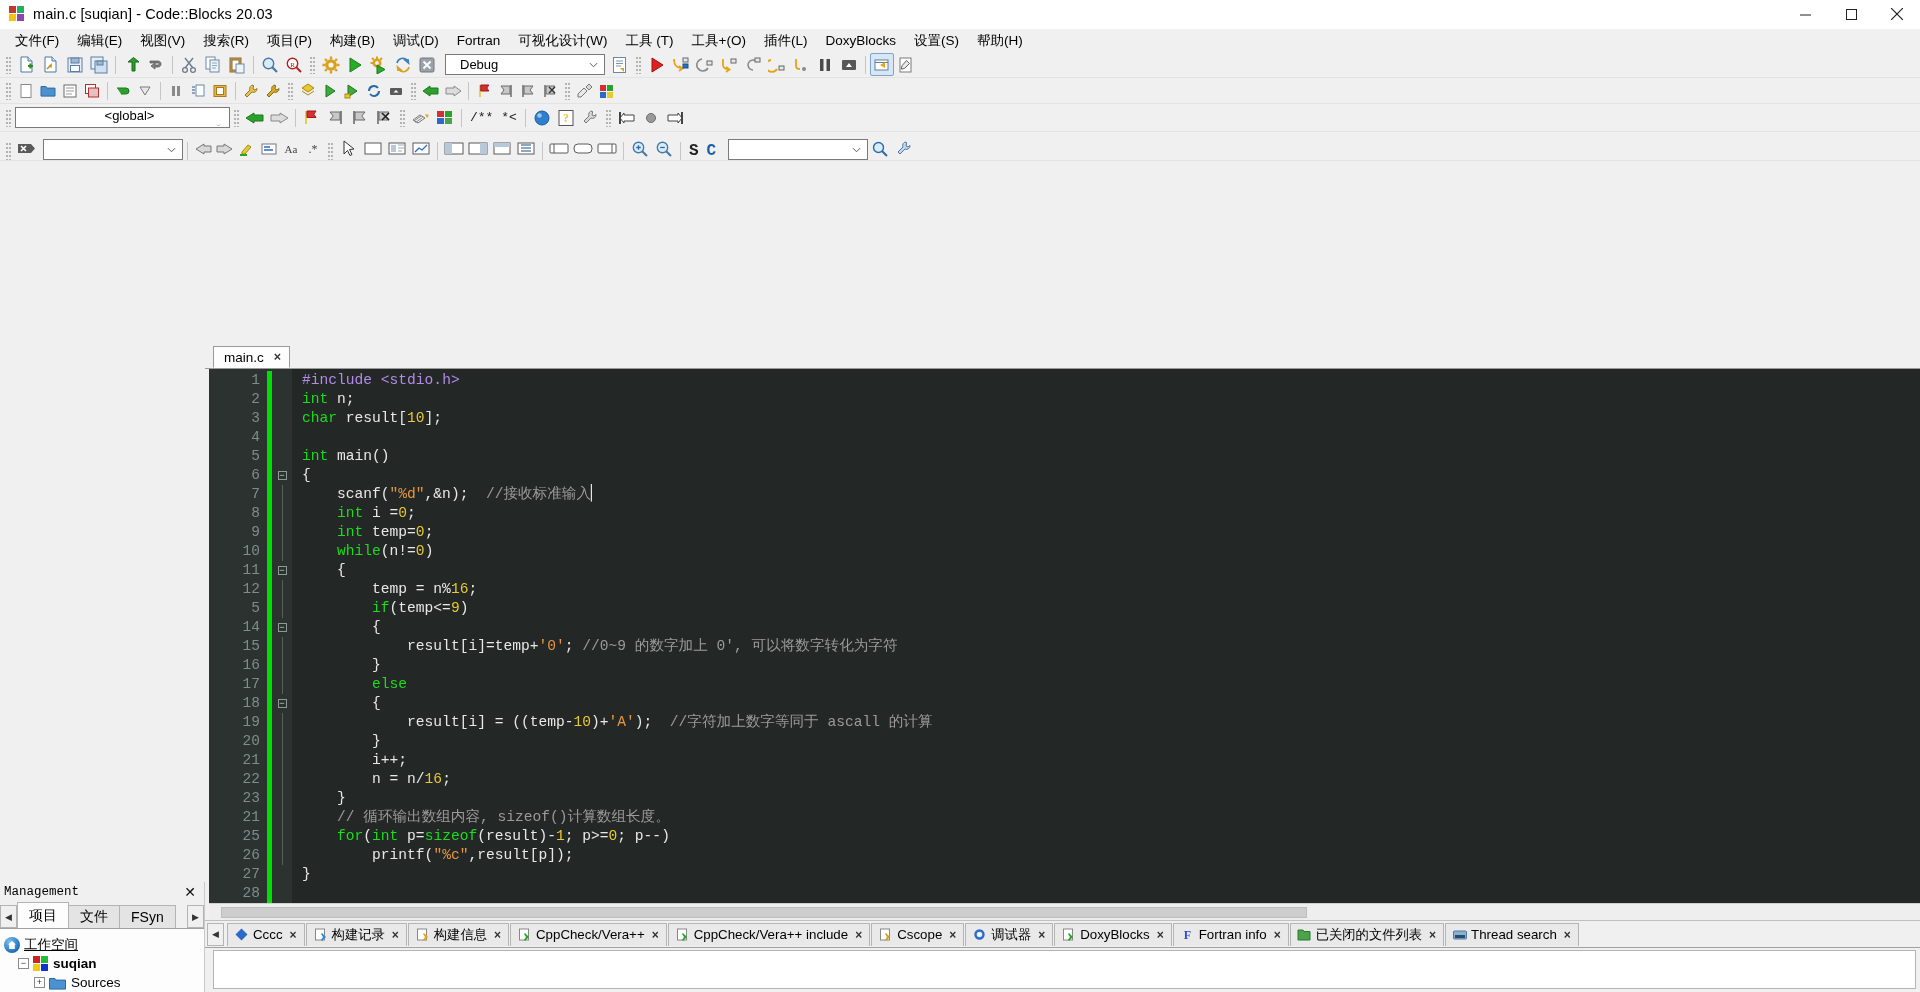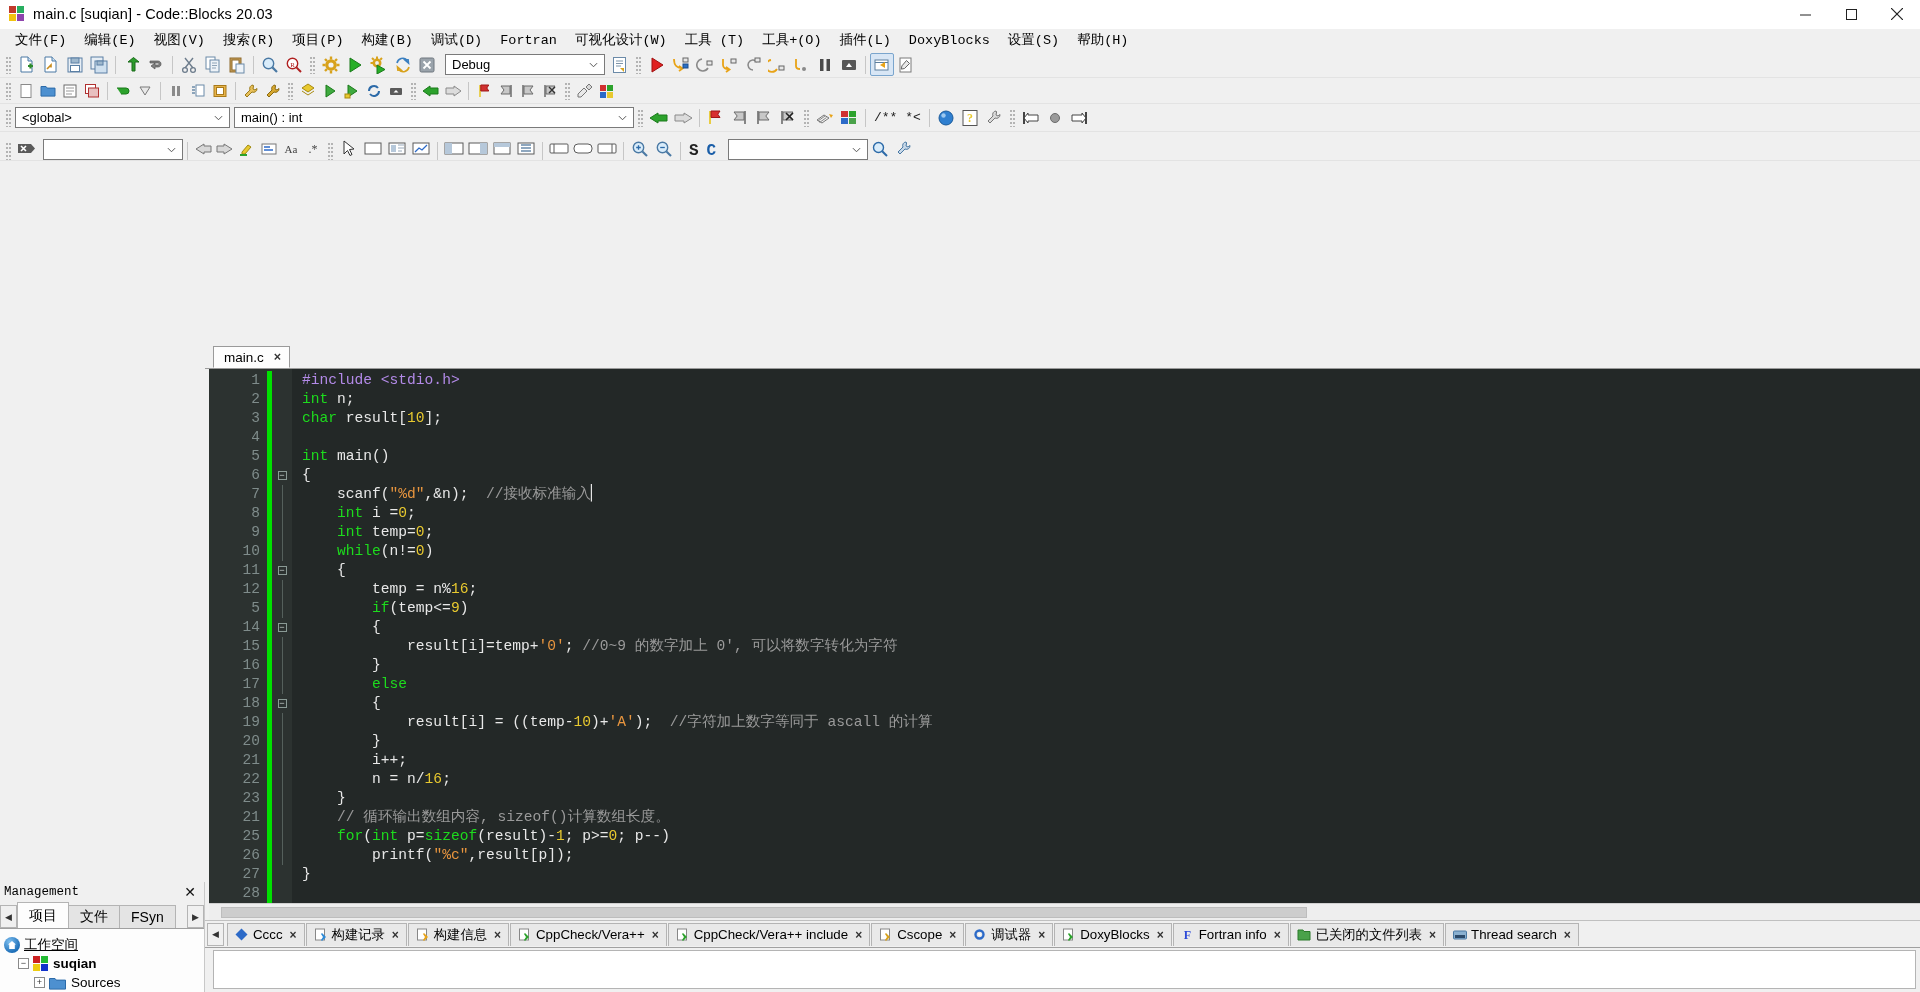--- a/index.html
+++ b/index.html
@@ -56,21 +56,20 @@
     background: #f0f0f0;
     display: flex; align-items: center;
     padding-left: 6px;
     font-size: 13.5px; color: #000;
     white-space: nowrap;
   }
   .menu-item {
     padding: 2px 9px 3px 9px;
     line-height: 17px;
     cursor: default;
-    font-family: Liberation Mono, monospace;
   }
 
   
   .toolbar-row {
     background: #f0f0f0;
     display: flex; align-items: center;
     border-bottom: 1px solid #e3e3e3;
     padding-left: 2px;
   }
   .tbrow1 { height: 26px; flex: 0 0 26px; }
@@ -103,21 +102,21 @@
     border-radius: 2px;
   }
 
   
   .combo {
     height: 21px;
     background: #fff;
     border: 1px solid #7a7a7a;
     display: flex; align-items: center;
     font-size: 13px; color: #000;
-    padding-left: 6px;
+    padding-left: 14px;
     position: relative;
   }
   .combo .caret {
     margin-left: auto; margin-right: 6px;
     width: 9px; height: 9px;
   }
 
   .txtbtn {
     font-family: "Liberation Mono", monospace;
     font-size: 13px; color: #222;
@@ -774,28 +773,22 @@
           <rect x="1" y="2" width="6" height="6" fill="#d03030"></rect>
           <rect x="8" y="2" width="6" height="6" fill="#2ca22c"></rect>
           <rect x="1" y="9" width="6" height="6" fill="#2c6ac8"></rect>
           <rect x="8" y="9" width="6" height="6" fill="#e8c92f"></rect>
         </svg>
     </div>
   </div>
 
   <div class="toolbar-row tbrow3">
     <div class="grip"></div>
-    <div class="combo" style="width:215px;">
+    <div class="combo" style="width:215px;flex-direction:column;">
       <span>&lt;global&gt;</span>
-      <svg class="caret" viewBox="0 0 10 10">
-          <path d="M1 3.5L5 7.5 9 3.5" fill="none" stroke="#555" stroke-width="1.1"></path>
-        </svg>
-    </div>
-    <div class="combo" style="width:400px; margin-left:4px;">
-      <span>main() : int</span>
       <svg class="caret" viewBox="0 0 10 10">
           <path d="M1 3.5L5 7.5 9 3.5" fill="none" stroke="#555" stroke-width="1.1"></path>
         </svg>
     </div>
     <div class="grip"></div>
 
     <div class="tbtn">
       <svg width="20" height="16" viewBox="0 0 20 16">
           <path d="M9 3v2h9v6H9v2L1 8z" fill="#2ca22c" stroke="#1a7a1a"></path>
         </svg>

